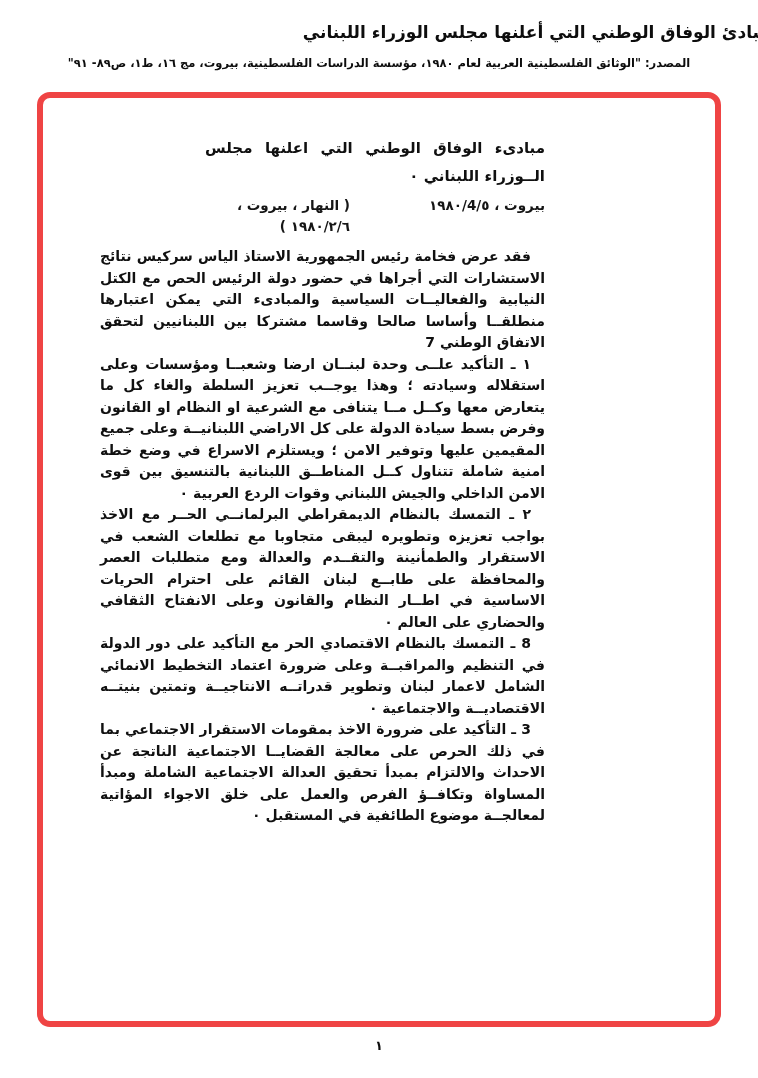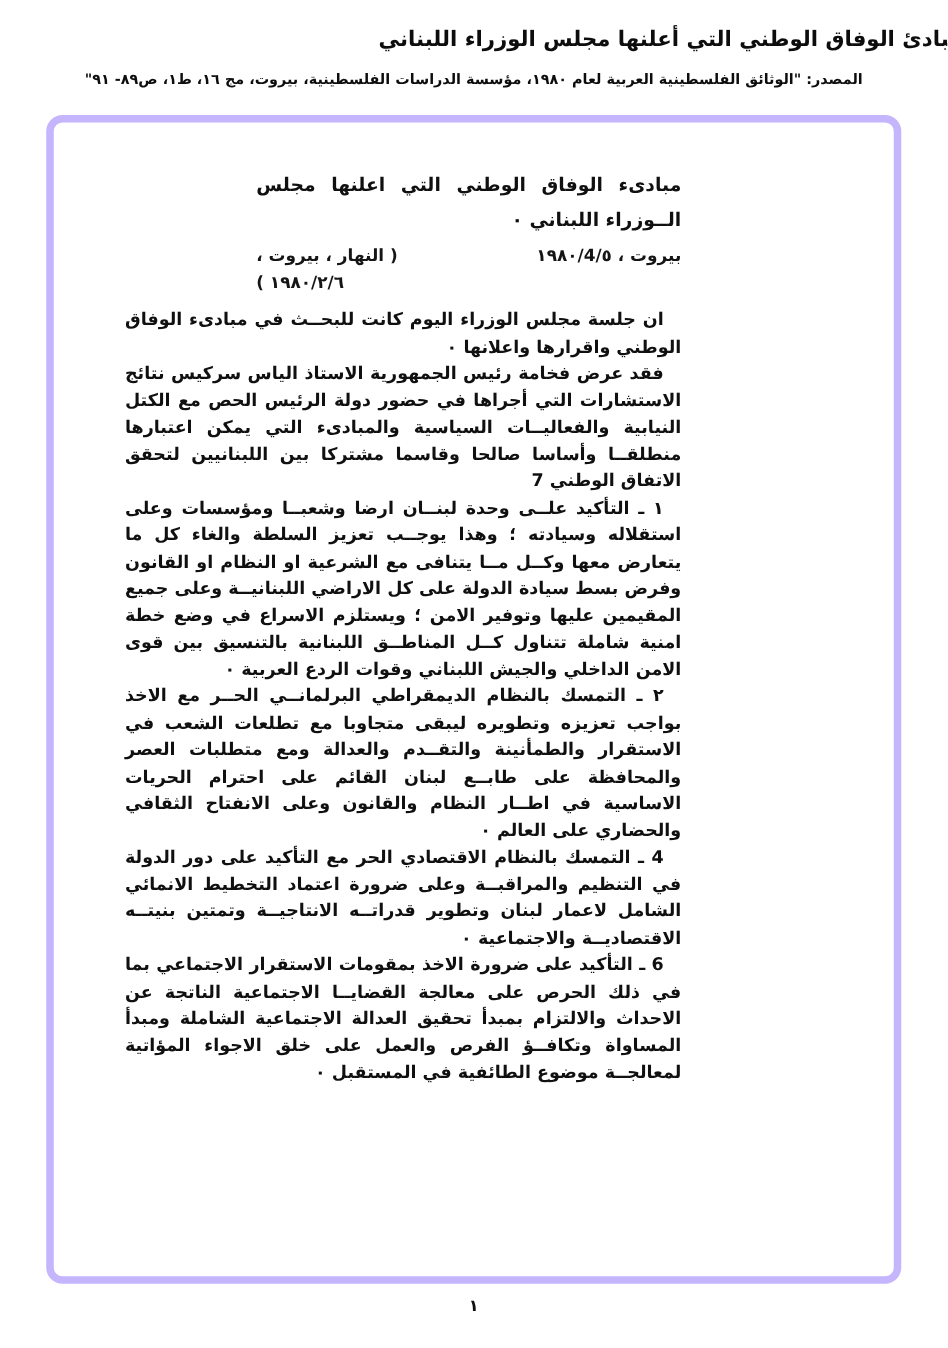--- a/index.html
+++ b/index.html
@@ -39,21 +39,21 @@
     font-weight: bold;
     color: #0d0d0d;
   }
   .green-frame {
     position: absolute;
     top: 92px;
     left: 37px;
     width: 684px;
     height: 935px;
     box-sizing: border-box;
-    border: 6px solid #c4b5fd;
+    border: 6px solid #ef4444;
     border-radius: 13px;
     background: #ffffff;
   }
   .doc-content {
     position: absolute;
     top: 36px;
     right: 170px;
     width: 445px;
     direction: rtl;
   }
@@ -71,21 +71,21 @@
     margin-bottom: 9px;
     display: flex;
     justify-content: space-between;
     align-items: flex-start;
     font-size: 13.5px;
     font-weight: bold;
     line-height: 21px;
   }
   .dl-left {
     width: 145px;
-    text-align: left;
+    text-align: right;
   }
   .para {
     margin: 0;
     font-size: 14px;
     font-weight: bold;
     line-height: 21.5px;
     text-align: justify;
     text-indent: 14px;
     color: #101010;
   }
@@ -112,25 +112,24 @@
   <div class="green-frame">
     <div class="doc-content">
 
       <div class="doc-heading">مبادىء الوفاق الوطني التي اعلنها مجلس الــوزراء اللبناني ٠</div>
 
       <div class="dateline">
         <span class="dl-right">بيروت ، ١٩٨٠/4/٥</span>
         <span class="dl-left">( النهار ، بيروت ، ١٩٨٠/٢/٦ )</span>
       </div>
 
-      <p class="para">ان جلسة مجلس الوزراء اليوم كانت للبحــث في مبادىء الوفاق الوطني واقرارها واعلانها ٠</p>
       <p class="para">فقد عرض فخامة رئيس الجمهورية الاستاذ الياس سركيس نتائج الاستشارات التي أجراها في حضور دولة الرئيس الحص مع الكتل النيابية والفعاليــات السياسية والمبادىء التي يمكن اعتبارها منطلقــا وأساسا صالحا وقاسما مشتركا بين اللبنانيين لتحقق الاتفاق الوطني 7</p>
       <p class="para">١ ـ التأكيد علــى وحدة لبنــان ارضا وشعبــا ومؤسسات وعلى استقلاله وسيادته ؛ وهذا يوجــب تعزيز السلطة والغاء كل ما يتعارض معها وكــل مــا يتنافى مع الشرعية او النظام او القانون وفرض بسط سيادة الدولة على كل الاراضي اللبنانيــة وعلى جميع المقيمين عليها وتوفير الامن ؛ ويستلزم الاسراع في وضع خطة امنية شاملة تتناول كــل المناطــق اللبنانية بالتنسيق بين قوى الامن الداخلي والجيش اللبناني وقوات الردع العربية ٠</p>
       <p class="para">٢ ـ التمسك بالنظام الديمقراطي البرلمانــي الحــر مع الاخذ بواجب تعزيزه وتطويره ليبقى متجاوبا مع تطلعات الشعب في الاستقرار والطمأنينة والتقــدم والعدالة ومع متطلبات العصر والمحافظة على طابــع لبنان القائم على احترام الحريات الاساسية في اطــار النظام والقانون وعلى الانفتاح الثقافي والحضاري على العالم ٠</p>
-      <p class="para">4 ـ التمسك بالنظام الاقتصادي الحر مع التأكيد على دور الدولة في التنظيم والمراقبــة وعلى ضرورة اعتماد التخطيط الانمائي الشامل لاعمار لبنان وتطوير قدراتــه الانتاجيــة وتمتين بنيتــه الاقتصاديــة والاجتماعية ٠</p>
-      <p class="para">6 ـ التأكيد على ضرورة الاخذ بمقومات الاستقرار الاجتماعي بما في ذلك الحرص على معالجة القضايــا الاجتماعية الناتجة عن الاحداث والالتزام بمبدأ تحقيق العدالة الاجتماعية الشاملة ومبدأ المساواة وتكافــؤ الفرص والعمل على خلق الاجواء المؤاتية لمعالجــة موضوع الطائفية في المستقبل ٠</p>
+      <p class="para">8 ـ التمسك بالنظام الاقتصادي الحر مع التأكيد على دور الدولة في التنظيم والمراقبــة وعلى ضرورة اعتماد التخطيط الانمائي الشامل لاعمار لبنان وتطوير قدراتــه الانتاجيــة وتمتين بنيتــه الاقتصاديــة والاجتماعية ٠</p>
+      <p class="para">3 ـ التأكيد على ضرورة الاخذ بمقومات الاستقرار الاجتماعي بما في ذلك الحرص على معالجة القضايــا الاجتماعية الناتجة عن الاحداث والالتزام بمبدأ تحقيق العدالة الاجتماعية الشاملة ومبدأ المساواة وتكافــؤ الفرص والعمل على خلق الاجواء المؤاتية لمعالجــة موضوع الطائفية في المستقبل ٠</p>
 
     </div>
   </div>
 
   <div class="page-number">١</div>
 
 </div>
 
 </body></html>

